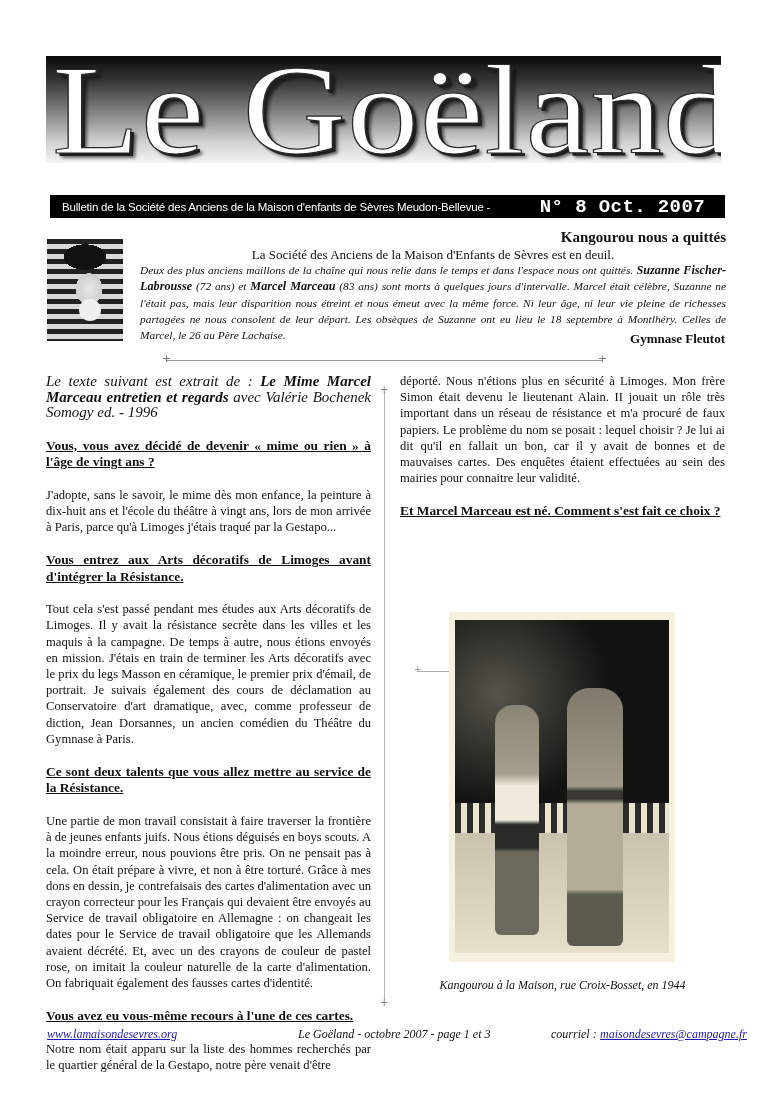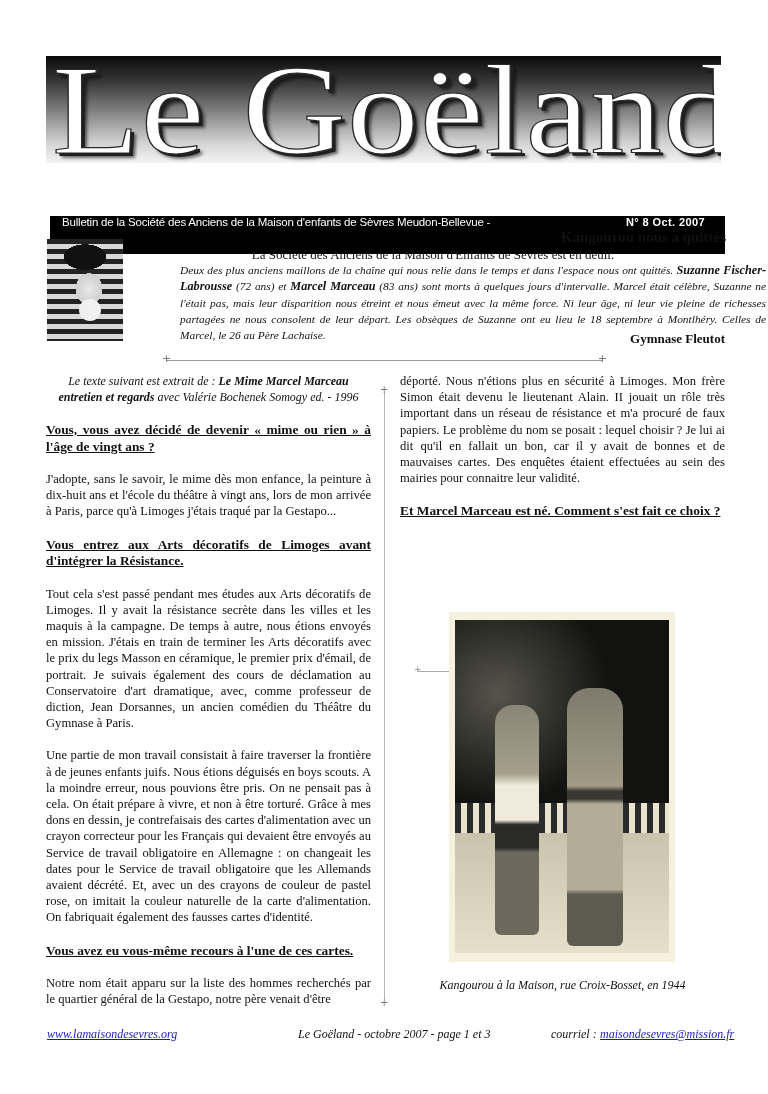--- a/index.html
+++ b/index.html
@@ -8,40 +8,40 @@
 
     
     .masthead { position: absolute; left: 46px; top: 56px; width: 675px; height: 107px;
       background: linear-gradient(to bottom, #0a0a0a 0%, #3a3a3a 25%, #8a8a8a 55%, #d0d0d0 80%, #f4f4f4 100%);
       overflow: hidden; }
     .masthead-title { position: absolute; left: 6px; top: -16px; font-family: "Liberation Serif", "DejaVu Serif", serif;
       font-size: 128px; line-height: 140px; color: #ffffff; letter-spacing: 1px; white-space: nowrap;
       -webkit-text-stroke: 1.2px #2a2a2a;
       text-shadow: 3px 3px 0 #1f1f1f, 5px 5px 3px rgba(0,0,0,0.55); transform: scaleX(1.12); transform-origin: left top; }
 
-    .subtitle-bar { position: absolute; left: 50px; top: 195px; width: 675px; height: 38px; background: #000;
-      color: #fff; font-family: "Liberation Sans", "DejaVu Sans", sans-serif; display: flex; align-items: flex-start; margin-top: 21px; }
+    .subtitle-bar { position: absolute; left: 50px; top: 195px; width: 675px; height: 23px; background: #000;
+      color: #fff; font-family: "Liberation Sans", "DejaVu Sans", sans-serif; display: flex; align-items: center; }
     .subtitle-text { font-size: 11.5px; margin-left: 12px; letter-spacing: -0.2px; }
-    .issue-text { position: absolute; right: 20px; font-size: 11px; font-weight: bold; letter-spacing: 0.4px; }
+    .issue-text { position: absolute; right: 20px; font-size: 19px; font-weight: bold; letter-spacing: 0.4px; font-family: Liberation Mono, monospace; }
 
     
     .mime-photo { position: absolute; left: 47px; top: 239px; width: 76px; height: 102px;
       background:
         radial-gradient(ellipse 22px 26px at 42px 50px, #e8e8e8 0%, #cfcfcf 60%, transparent 61%),
         radial-gradient(ellipse 30px 18px at 38px 18px, #111 0%, #111 70%, transparent 71%),
         repeating-linear-gradient(to bottom, #222 0px, #222 5px, #d8d8d8 5px, #d8d8d8 10px);
       background-color: #333; }
     .mime-photo::after { content: ""; position: absolute; left: 32px; top: 60px; width: 22px; height: 22px;
       border-radius: 50%; background: #f0f0f0; }
 
     .obit-title { position: absolute; left: 140px; width: 586px; top: 229px; text-align: right;
       font-weight: bold; font-size: 15px; }
     .obit-sub { position: absolute; left: 140px; width: 586px; top: 247px; text-align: center; font-size: 13px; }
     .obit-body { position: absolute; left: 140px; width: 586px; top: 262px; font-style: italic; font-size: 11.4px;
-      line-height: 16.3px; text-align: justify; margin-left: 40px; }
+      line-height: 16.3px; text-align: justify; }
     .obit-body b { font-size: 12.2px; }
     .obit-author { position: absolute; right: 43px; top: 331px; font-weight: bold; font-size: 13px; }
 
     .h-rule { position: absolute; left: 166px; top: 360px; width: 437px; height: 1px; background: #9a9a9a; }
     .h-rule::before, .h-rule::after { content: "+"; position: absolute; top: -8px; font-size: 11px; color: #777;
       font-family: "DejaVu Sans", sans-serif; }
     .h-rule::before { left: -4px; } .h-rule::after { right: -4px; }
 
     .v-rule { position: absolute; left: 384px; top: 392px; width: 1px; height: 608px; background: #b5b5b5; }
     .v-rule::before, .v-rule::after { content: "+"; position: absolute; left: -4px; font-size: 10px; color: #777;
@@ -49,21 +49,21 @@
     .v-rule::before { top: -8px; } .v-rule::after { bottom: -8px; }
     .photo-pointer { position: absolute; left: 418px; top: 671px; width: 32px; height: 1px; background: #aaa; }
     .photo-pointer::before { content: "+"; position: absolute; left: -4px; top: -7px; font-size: 9px; color: #888;
       font-family: "DejaVu Sans", sans-serif; }
 
     
     .col { position: absolute; font-size: 12.6px; line-height: 16.2px; text-align: justify; }
     .col-left { left: 46px; width: 325px; top: 374px; }
     .col-right { left: 400px; width: 325px; top: 373px; }
     .col p { margin: 0; }
-    .intro { text-align: center; font-size: 12px; line-height: 15.5px; }
+    .intro { font-size: 15px; line-height: 15.5px; }
     .intro i { font-style: italic; }
     .intro b { font-style: italic; font-weight: bold; }
     .q { font-weight: bold; font-size: 13.4px; line-height: 16.5px; margin-top: 17px !important; text-decoration: underline; }
     .a { margin-top: 16px !important; }
 
     .photo-frame { position: absolute; left: 449px; top: 612px; width: 226px; height: 350px; background: #f6f1de; }
     .photo-inner { position: absolute; left: 6px; top: 8px; width: 214px; height: 333px;
       background:
         linear-gradient(to bottom, transparent 0%, transparent 64%, #c9c3ae 64%, #e6e0cb 100%),
         repeating-linear-gradient(to right, #2b2b2b 0px, #2b2b2b 6px, #e9e4d0 6px, #e9e4d0 12px),
@@ -111,20 +111,21 @@
 <div class="v-rule"></div>
 
 <div class="col col-left">
   <p class="intro">
     <i>Le texte suivant est extrait de : </i><b>Le Mime Marcel Marceau entretien et regards</b><i> avec Valérie Bochenek Somogy ed. - 1996</i>
   </p>
   <p class="q">Vous, vous avez décidé de devenir « mime ou rien » à l'âge de vingt ans ?</p>
   <p class="a">J'adopte, sans le savoir, le mime dès mon enfance, la peinture à dix-huit ans et l'école du théâtre à vingt ans, lors de mon arrivée à Paris, parce qu'à Limoges j'étais traqué par la Gestapo...</p>
   <p class="q">Vous entrez aux Arts décoratifs de Limoges avant d'intégrer la Résistance.</p>
   <p class="a">Tout cela s'est passé pendant mes études aux Arts décoratifs de Limoges. Il y avait la résistance secrète dans les villes et les maquis à la campagne. De temps à autre, nous étions envoyés en mission. J'étais en train de terminer les Arts décoratifs avec le prix du legs Masson en céramique, le premier prix d'émail, de portrait. Je suivais également des cours de déclamation au Conservatoire d'art dramatique, avec, comme professeur de diction, Jean Dorsannes, un ancien comédien du Théâtre du Gymnase à Paris.</p>
+  <p class="q">Ce sont deux talents que vous allez mettre au service de la Résistance.</p>
   <p class="a">Une partie de mon travail consistait à faire traverser la frontière à de jeunes enfants juifs. Nous étions déguisés en boys scouts. A la moindre erreur, nous pouvions être pris. On ne pensait pas à cela. On était prépare à vivre, et non à être torturé. Grâce à mes dons en dessin, je contrefaisais des cartes d'alimentation avec un crayon correcteur pour les Français qui devaient être envoyés au Service de travail obligatoire en Allemagne : on changeait les dates pour le Service de travail obligatoire que les Allemands avaient décrété. Et, avec un des crayons de couleur de pastel rose, on imitait la couleur naturelle de la carte d'alimentation. On fabriquait également des fausses cartes d'identité.</p>
   <p class="q">Vous avez eu vous-même recours à l'une de ces cartes.</p>
   <p class="a">Notre nom était apparu sur la liste des hommes recherchés par le quartier général de la Gestapo, notre père venait d'être</p>
 </div>
 
 <div class="col col-right">
   <p>déporté. Nous n'étions plus en sécurité à Limoges. Mon frère Simon était devenu le lieutenant Alain. II jouait un rôle très important dans un réseau de résistance et m'a procuré de faux papiers. Le problème du nom se posait : lequel choisir ? Je lui ai dit qu'il en fallait un bon, car il y avait de bonnes et de mauvaises cartes. Des enquêtes étaient effectuées au sein des mairies pour connaitre leur validité.</p>
   <p class="q">Et Marcel Marceau est né. Comment s'est fait ce choix ?</p>
 </div>
 
@@ -133,13 +134,13 @@
   <div class="photo-inner">
     <div class="figure-left"></div>
     <div class="figure-right"></div>
   </div>
 </div>
 <div class="caption">Kangourou à la Maison, rue Croix-Bosset, en 1944</div>
 
 <a class="footer footer-site">www.lamaisondesevres.org</a>
 <div class="footer footer-page">Le Goëland - octobre 2007 - page 1 et 3</div>
 <div class="footer footer-mail-label">courriel :</div>
-<a class="footer footer-mail">maisondesevres@mission.fr</a>
+<a class="footer footer-mail">maisondesevres@campagne.fr</a>
 
 </body></html>

